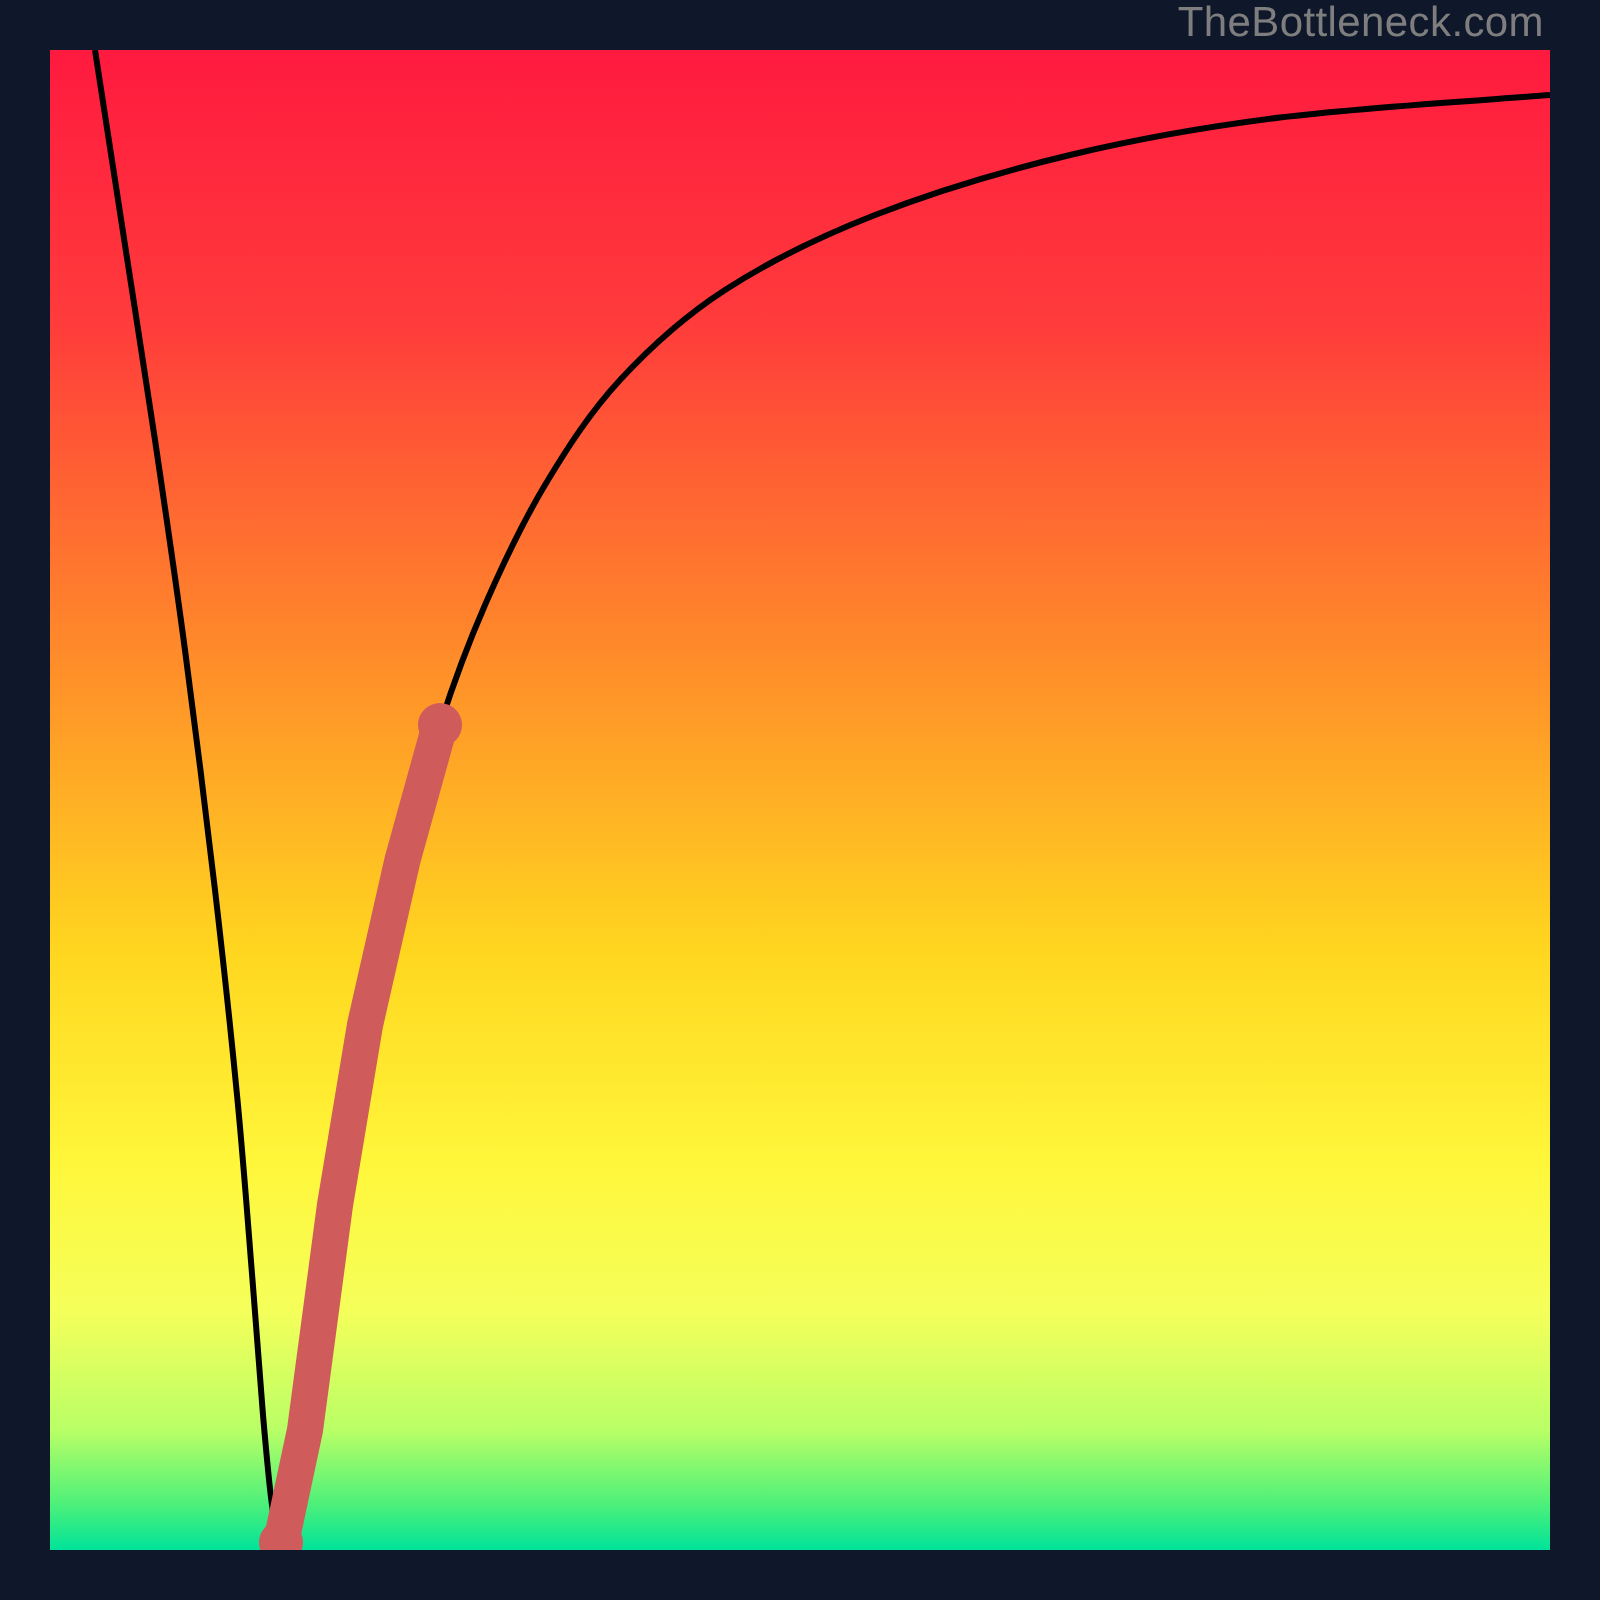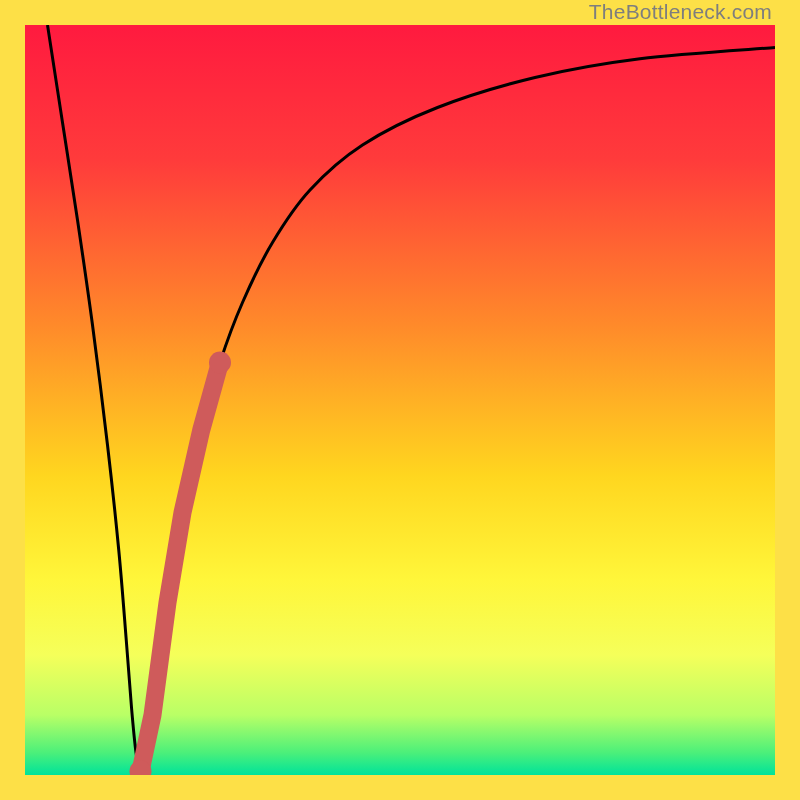--- a/index.html
+++ b/index.html
@@ -8,21 +8,21 @@
     width: 800px;
     height: 800px;
     overflow: hidden;
     background: #000;
     font-family: Arial, Helvetica, sans-serif;
   }
   .frame {
     position: absolute;
     left: 0; top: 0;
     width: 800px; height: 800px;
-    background: #fde047;
+    background: #0f172a;
   }
   .plot {
     position: absolute;
     left: 25px; top: 25px;
     width: 750px; height: 750px;
     overflow: hidden;
   }
   .gradient {
     position: absolute;
     left: 0; top: 0; right: 0; bottom: 0;

